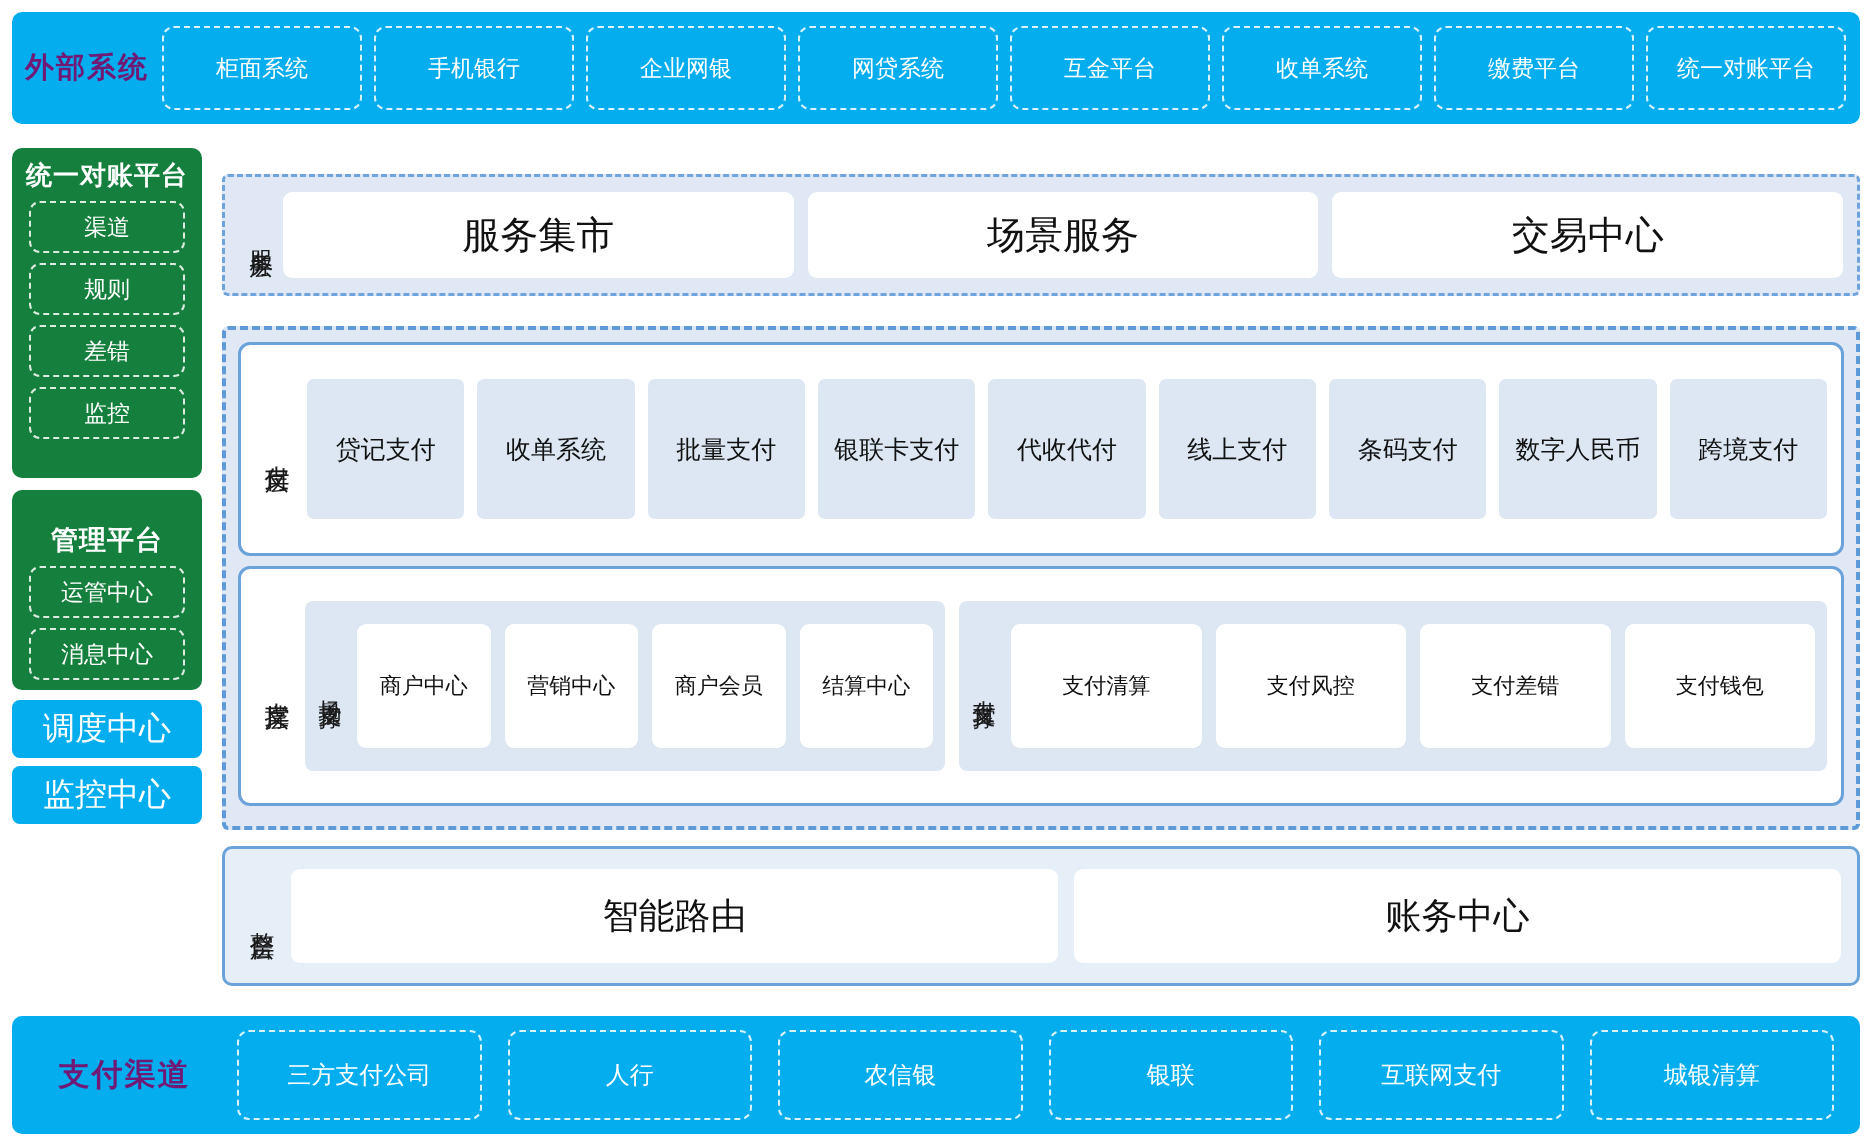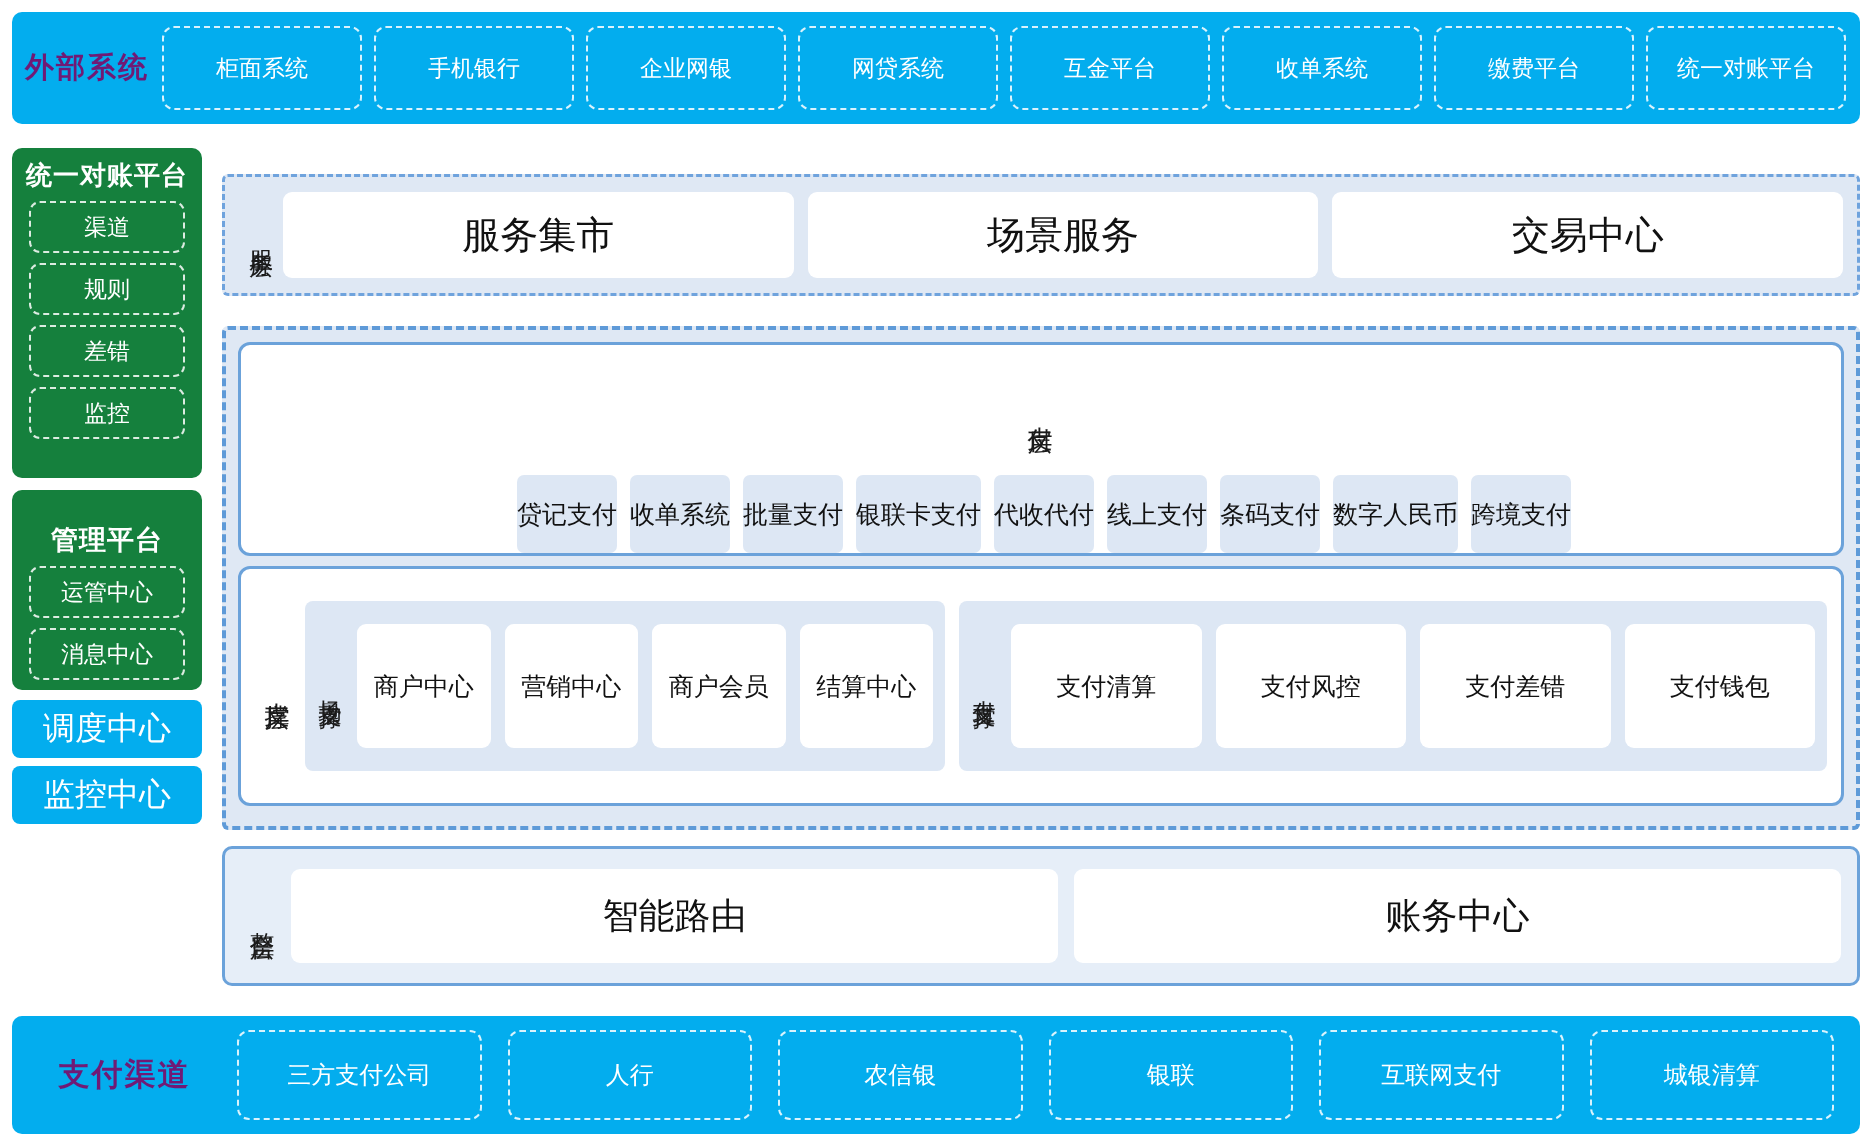--- a/index.html
+++ b/index.html
@@ -121,41 +121,41 @@
     padding:12px;
   }
   .inner-box{
     background:#ffffff;
     border:3px solid #6ba2da;
     border-radius:12px;
     box-sizing:border-box;
     display:flex;align-items:center;
     padding:0 14px;
   }
-  #payment-box{height:214px;margin-bottom:10px;flex-direction:column;}
+  #payment-box{height:214px;margin-bottom:10px;}
   #payment-box .vlabel{width:46px;height:130px;font-size:25px;}
   #payment-box .cards{display:flex;flex:1;gap:13px;height:140px;margin-left:6px;}
   .bcard{
     background:#dde7f4;border-radius:7px;
     display:flex;align-items:center;justify-content:center;
     font-size:25px;color:#111;box-sizing:border-box;
     white-space:nowrap;flex:1;
   }
   #support-box{height:240px;}
   #support-box > .vlabel{width:46px;height:140px;font-size:25px;}
   .sup-groups{display:flex;flex:1;gap:14px;height:170px;margin-left:4px;}
   .sup-group{
     background:#dde7f4;border-radius:8px;
     display:flex;align-items:center;
     box-sizing:border-box;
     padding:0 12px 0 6px;
   }
   .sup-group .vlabel{width:40px;height:134px;font-size:23px;letter-spacing:2px;}
   .sup-group .cards{display:flex;flex:1;gap:14px;height:124px;margin-left:6px;}
-  .sup-group .wcard{flex:1;font-size:25px;border-radius:9px;}
+  .sup-group .wcard{flex:1;font-size:22px;border-radius:9px;}
   #scene-group{flex:0 0 640px;}
   #paysup-group{flex:1;}
 
   
   #integration-box{
     position:absolute;left:222px;top:846px;width:1638px;height:140px;
     background:#e6eef8;
     border:3px solid #6ba2da;
     border-radius:10px;
     box-sizing:border-box;

